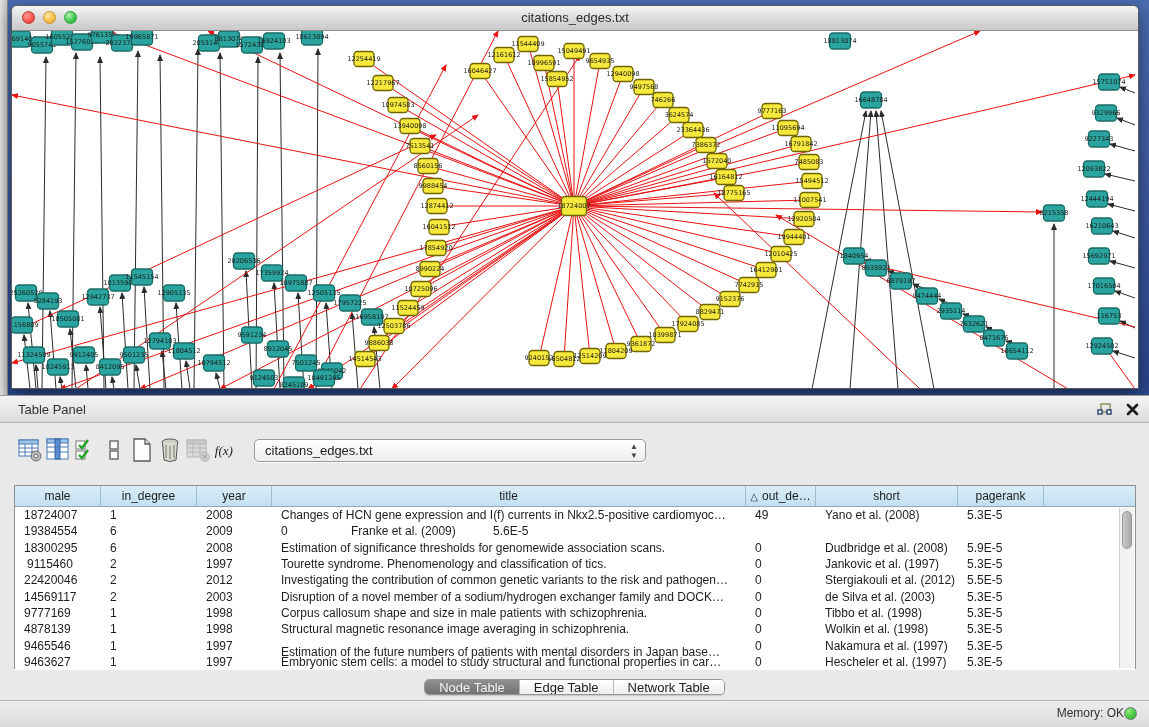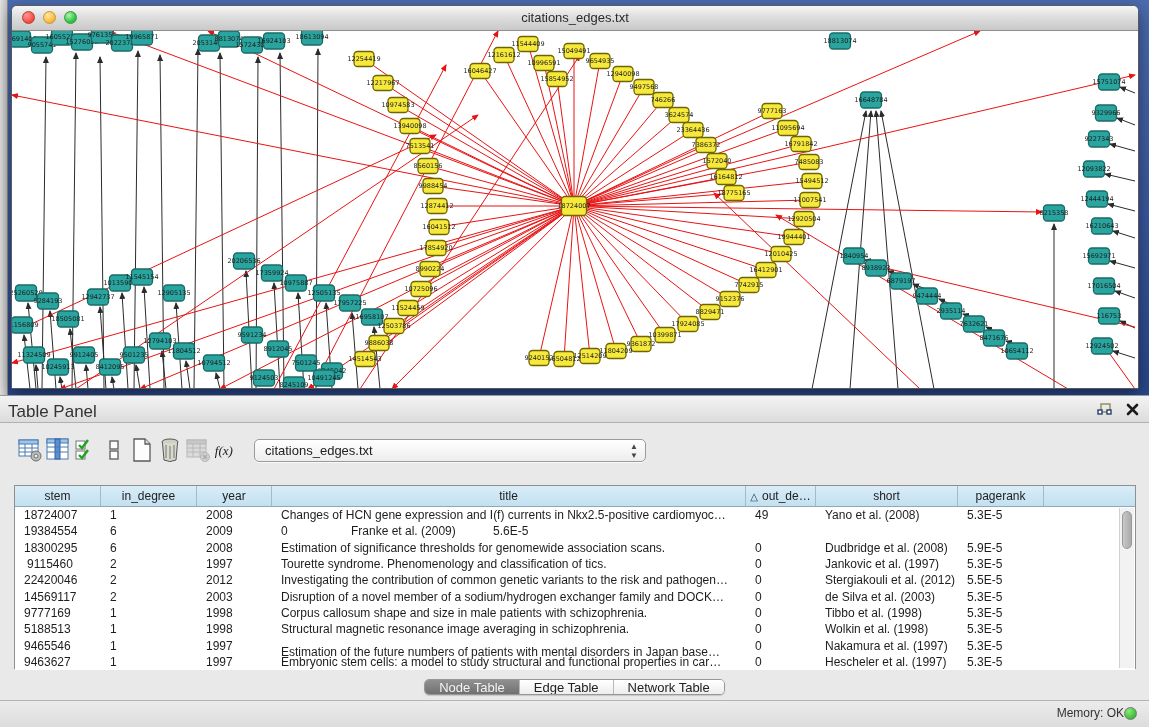--- a/index.html
+++ b/index.html
@@ -27,21 +27,21 @@
     font-size:13px; color:#2a2a2a; }
   #graph-area { position:relative; width:1126px; height:357px; background:#fff; overflow:hidden; }
   #graph-area svg { display:block; }
   .node-label { font-family:"DejaVu Sans",sans-serif; font-size:6.5px; fill:#1c1c1c; }
 
   
   #table-panel { position:absolute; left:0; top:395px; width:1149px; height:332px;
     background:#e9e9e9; border-top:1px solid #9a9a9a; }
   #panel-header { position:relative; height:27px;
     background:linear-gradient(180deg,#f3f3f3,#dcdcdc); border-bottom:1px solid #b0b0b0; }
-  #panel-title { position:absolute; left:8px; top:6px; font-size:17px; color:#333;text-align:center; }
+  #panel-title { position:absolute; left:18px; top:6px; font-size:13px; color:#333;text-align:center; }
   #panel-actions { position:absolute; right:8px; top:4px; display:flex; gap:10px; align-items:center; }
   .panel-icon-btn { width:18px; height:18px; display:flex; align-items:center; justify-content:center; cursor:default; }
 
   #toolbar { position:absolute; left:16px; top:38px; height:32px; display:flex; align-items:center; gap:0; }
   .tbi { width:28px; height:28px; display:flex; align-items:center; justify-content:center; }
   #table-selector { position:relative; margin-left:14px; width:392px; height:23px;
     border:1px solid #9b9b9b; border-radius:5px;
     background:linear-gradient(180deg,#ffffff,#ededed); box-shadow:0 1px 0 rgba(255,255,255,.7);
     display:flex; align-items:center; padding:0 22px 0 10px; font-size:13px; color:#222; }
   #selector-arrows { position:absolute; right:7px; top:2px; font-size:8px; line-height:9px; color:#444;
@@ -775,21 +775,21 @@
       </span>
       <div id="table-selector">
         <span>citations_edges.txt</span>
         <span id="selector-arrows">▲<br>▼</span>
       </div>
     </div>
 
   <div id="table-box">
     <div id="thead">
         <div class="th" style="width: 86px;">
-          <span>stem</span>
+          <span>male</span>
         </div>
         <div class="th" style="width: 96px;">
           <span>in_degree</span>
         </div>
         <div class="th" style="width: 75px;">
           <span>year</span>
         </div>
         <div class="th" style="width: 474px;">
           <span>title</span>
         </div>
@@ -861,21 +861,21 @@
         <div class="tr">
           <div class="td" style="width: 86px;">9777169</div>
           <div class="td" style="width: 96px;">1</div>
           <div class="td" style="width: 75px;">1998</div>
           <div class="td" style="width: 474px;">Corpus callosum shape and size in male patients with schizophrenia.</div>
           <div class="td" style="width: 70px;">0</div>
           <div class="td" style="width: 142px;">Tibbo et al. (1998)</div>
           <div class="td" style="width: 86px;">5.3E-5</div>
         </div>
         <div class="tr">
-          <div class="td" style="width: 86px;">5188513</div>
+          <div class="td" style="width: 86px;">4878139</div>
           <div class="td" style="width: 96px;">1</div>
           <div class="td" style="width: 75px;">1998</div>
           <div class="td" style="width: 474px;">Structural magnetic resonance image averaging in schizophrenia.</div>
           <div class="td" style="width: 70px;">0</div>
           <div class="td" style="width: 142px;">Wolkin et al. (1998)</div>
           <div class="td" style="width: 86px;">5.3E-5</div>
         </div>
         <div class="tr">
           <div class="td" style="width: 86px;">9465546</div>
           <div class="td" style="width: 96px;">1</div>

